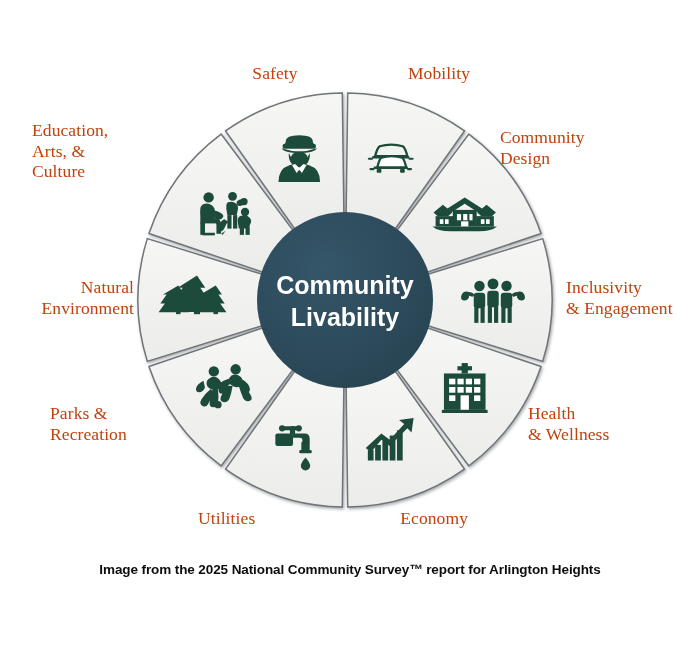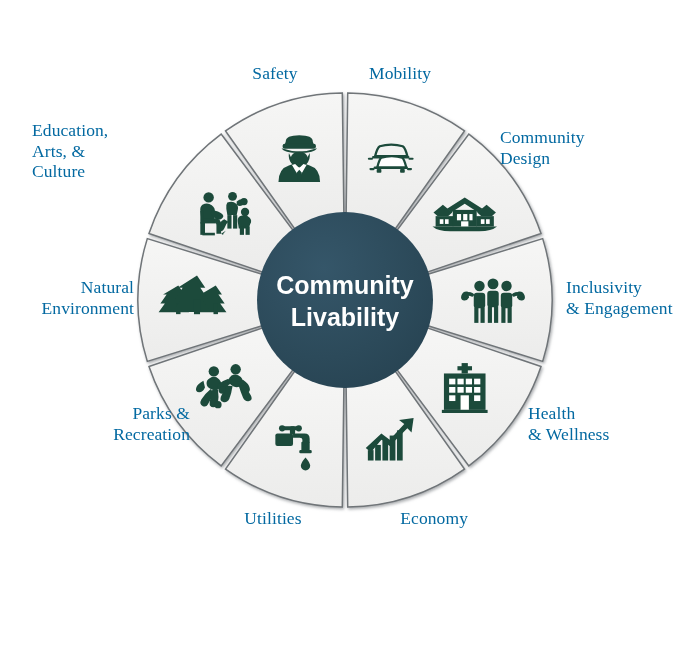--- a/index.html
+++ b/index.html
@@ -31,21 +31,21 @@
   svg.wheel {
     display: block;
     width: 700px;
     height: 560px;
   }
   .seg-label {
     position: absolute;
     font-family: "Liberation Serif", "DejaVu Serif", serif;
     font-size: 17.5px;
     line-height: 1.18;
-    color: #0369a1;
+    color: #c2410c;
     white-space: pre-line;
     letter-spacing: 0.1px;
   }
   .caption {
     position: absolute;
     left: 0;
     top: 562px;
     width: 700px;
     text-align: center;
     font-family: "Liberation Sans", "DejaVu Sans", sans-serif;
@@ -304,33 +304,34 @@
           </g>
         </g>
 
       <circle cx="345" cy="300" r="88" fill="url(#hubgrad)"></circle>
       <text class="center-text" x="345" y="294" text-anchor="middle">Community</text>
       <text class="center-text" x="345" y="326" text-anchor="middle">Livability</text>
     </svg>
   </div>
 
   <div id="labels">
-      <div class="seg-label" style="left: 330px; top: 63px; width: 140px; text-align: center;">Mobility</div>
+      <div class="seg-label" style="left: 330px; top: 63px; width: 140px; text-align: right;">Mobility</div>
       <div class="seg-label" style="left: 500px; top: 127px; width: 160px; text-align: left;">Community
 Design</div>
       <div class="seg-label" style="left: 566px; top: 277px; width: 150px; text-align: left;">Inclusivity
 &amp; Engagement</div>
       <div class="seg-label" style="left: 528px; top: 403px; width: 140px; text-align: left;">Health
 &amp; Wellness</div>
       <div class="seg-label" style="left: 318px; top: 508px; width: 150px; text-align: right;">Economy</div>
-      <div class="seg-label" style="left: 198px; top: 508px; width: 150px; text-align: center;">Utilities</div>
-      <div class="seg-label" style="left: 50px; top: 403px; width: 140px; text-align: right;">Parks &amp;
+      <div class="seg-label" style="left: 198px; top: 508px; width: 150px; ">Utilities</div>
+      <div class="seg-label" style="left: 50px; top: 403px; width: 140px; text-align: left;">Parks &amp;
 Recreation</div>
       <div class="seg-label" style="left: -16px; top: 277px; width: 150px; text-align: right;">Natural
 Environment</div>
       <div class="seg-label" style="left: 32px; top: 120px; width: 128px; ">Education,
 Arts, &amp;
 Culture</div>
       <div class="seg-label" style="left: 200px; top: 63px; width: 150px; text-align: center;">Safety</div>
     </div>
 
+  <div class="caption">Image from the 2025 National Community Survey™ report for Arlington Heights</div>
 
 </div>
 
 </body></html>

